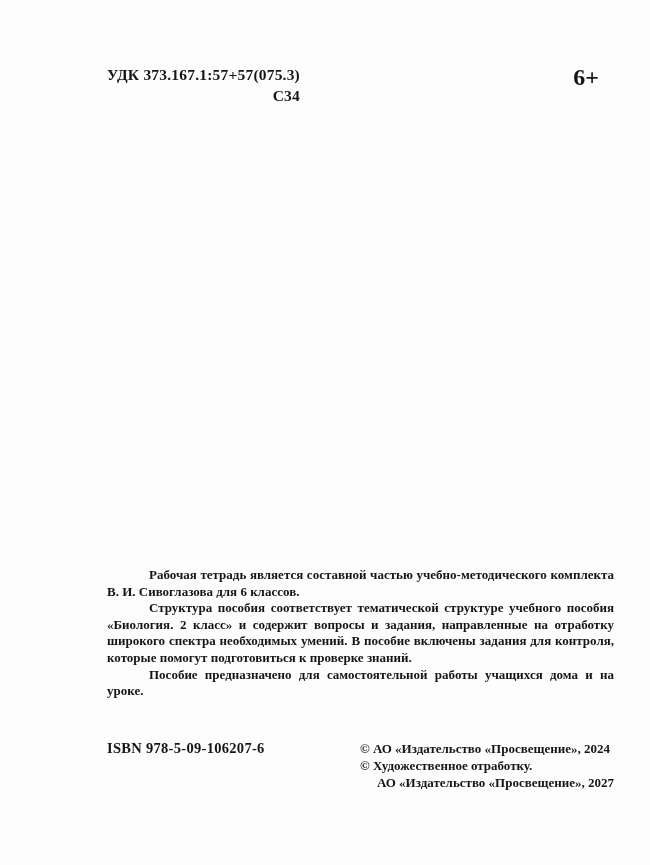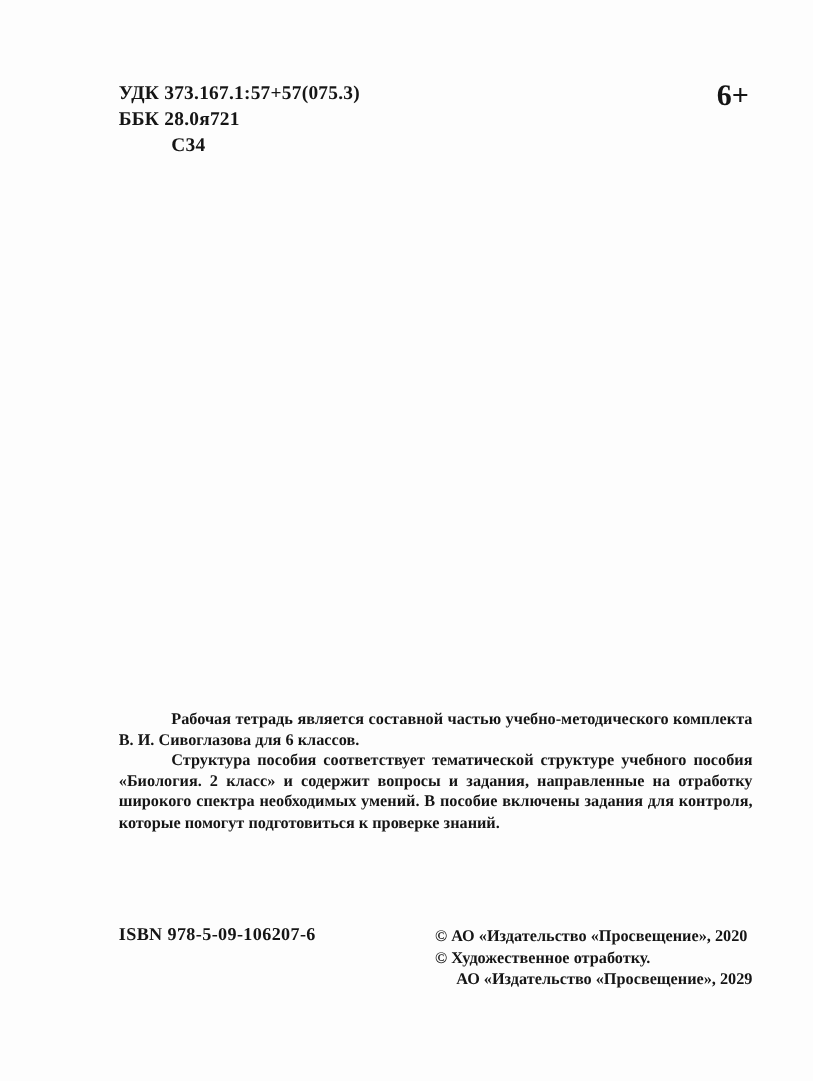--- a/index.html
+++ b/index.html
@@ -11,33 +11,34 @@
     height: 865px;
     background: #fdfdfd;
     position: relative;
     overflow: hidden;
     font-family: "Liberation Serif", "DejaVu Serif", serif;
     color: #151515;
   }
   .page {
     position: absolute;
     inset: 0;
+    margin-left: 12px;
   }
   .codes {
     position: absolute;
     left: 95px;
     top: 64px;
     font-size: 15.5px;
     font-weight: bold;
     line-height: 21px;
     letter-spacing: 0.2px;
     white-space: nowrap;
   }
   .codes .code-line { margin: 0; }
-  .codes .code-indent { padding-left: 42px; }
+  .codes .code-indent { padding-left: 42px; text-align: right; }
   .age-badge {
     position: absolute;
     top: 64px;
     right: 51px;
     font-size: 24px;
     font-weight: bold;
   }
   .annotation {
     position: absolute;
     left: 95px;
@@ -80,33 +81,33 @@
     padding-left: 17px;
   }
 </style>
 </head>
 <body>
 
 <div class="page">
 
   <div class="codes">
     <div class="code-line">УДК 373.167.1:57+57(075.3)</div>
-    <div class="code-line">ББК 28.0я721</div>
     <div class="code-line code-indent">С34</div>
   </div>
 
   <div class="age-badge">6+</div>
 
   <div class="annotation">
     <p>Рабочая тетрадь является составной частью учебно-методического комплекта В. И. Сивоглазова для 6 классов.</p>
     <p>Структура пособия соответствует тематической структуре учебного пособия «Биология. 2 класс» и содержит вопросы и задания, направленные на отработку широкого спектра необходимых умений. В пособие включены задания для контроля, которые помогут подготовиться к проверке знаний.</p>
+    <p>Пособие предназначено для самостоятельной работы учащихся дома и на уроке.</p>
   </div>
 
   <div class="bottom-row">
     <div class="isbn">ISBN 978-5-09-106207-6</div>
     <div class="copyright">
-      <div class="c-line">© АО «Издательство «Просвещение», 2020</div>
+      <div class="c-line">© АО «Издательство «Просвещение», 2024</div>
       <div class="c-line">© Художественное отработку.</div>
-      <div class="c-line indent">АО «Издательство «Просвещение», 2029</div>
+      <div class="c-line indent">АО «Издательство «Просвещение», 2027</div>
     </div>
   </div>
 
 </div>
 
 </body></html>

